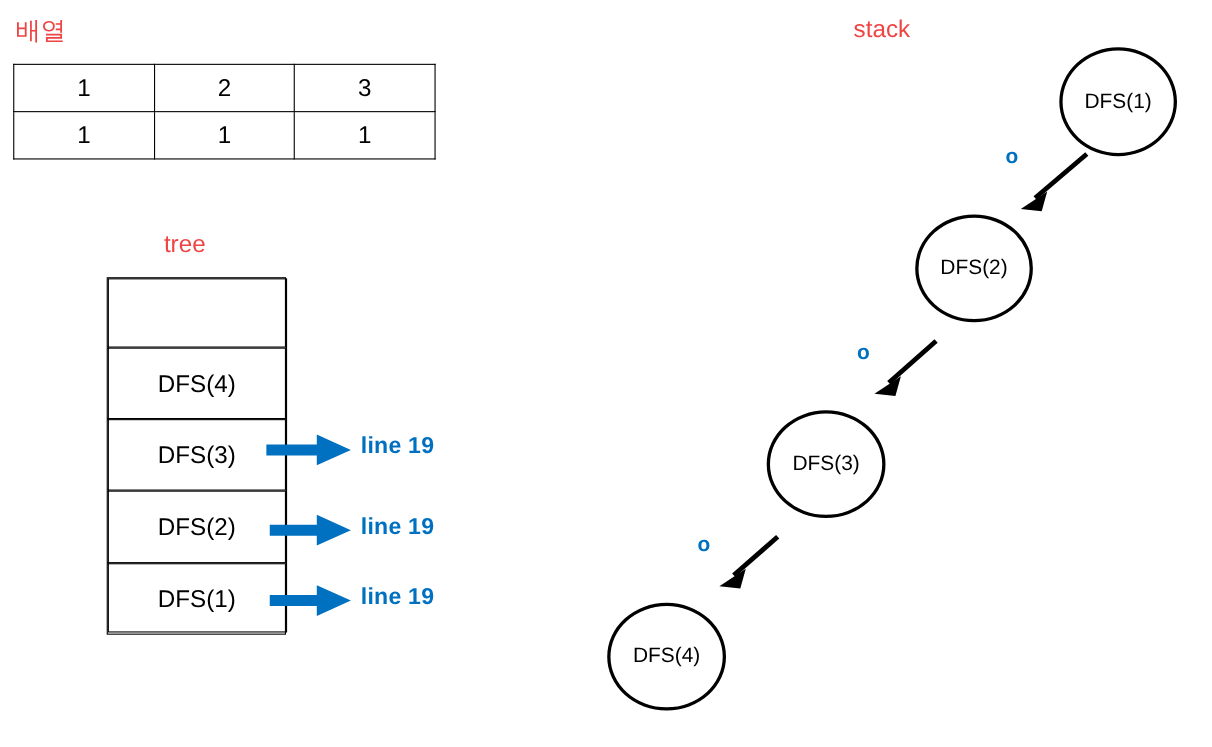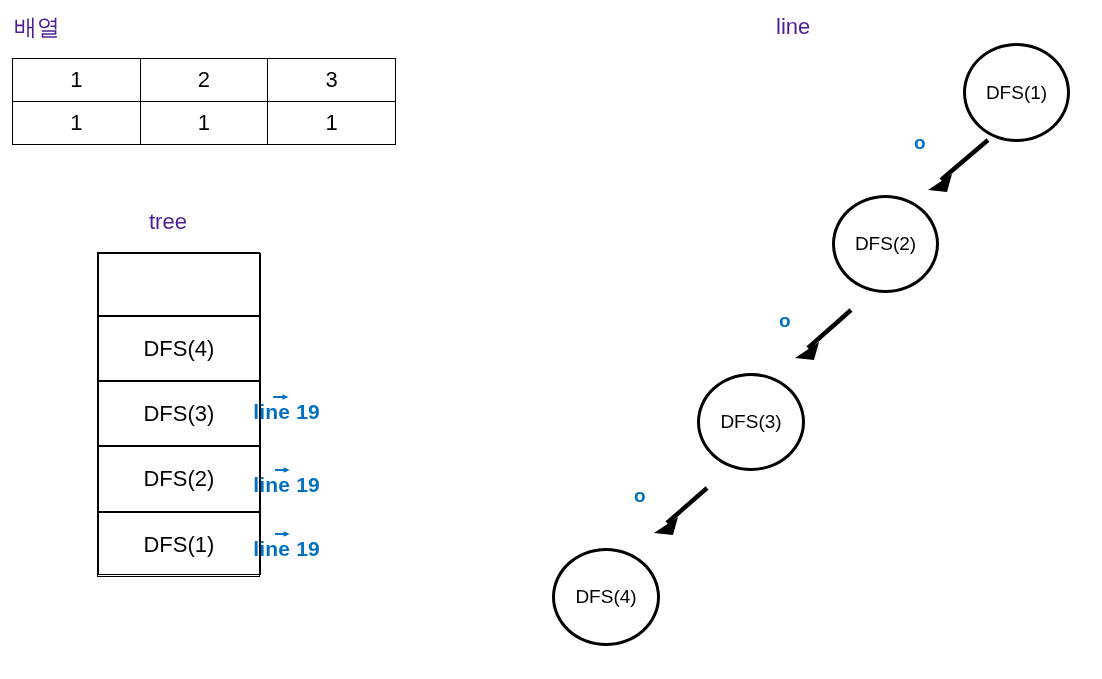--- a/index.html
+++ b/index.html
@@ -17,21 +17,21 @@
     height: 679px;
     background: #ffffff;
     overflow: hidden;
   }
 
   
   .caption {
     position: absolute;
     font-size: 23px;
     line-height: 1;
-    color: #4c1d95;
+    color: #ef4444;
     white-space: nowrap;
   }
 
   
   #array-table {
     position: absolute;
     left: 12px;
     top: 58px;
     width: 384px;
     border-collapse: collapse;
@@ -69,23 +69,22 @@
     justify-content: center;
     font-size: 22px;
     color: #000;
     background: transparent;
   }
 
   
   .callout {
     position: absolute;
     display: flex;
-    align-items: flex-end;
+    align-items: flex-start;
     height: 30px;
-    flex-direction: column;
   }
   .arrow-shape {
     position: relative;
     height: 30px;
     display: block;
   }
   .callout-label {
     font-size: 21px;
     font-weight: bold;
     color: #0070C0;
@@ -169,21 +168,21 @@
     <span class="callout-label">line 19</span>
   </div>
 
   <div class="callout" style="left:245px; top:531px;">
     <svg class="arrow-shape" width="75" height="30" viewBox="0 0 75 30">
       <path d="M0,10 L43,10 L43,1 L74,15 L43,29 L43,20 L0,20 Z" fill="#0070C0"></path>
     </svg>
     <span class="callout-label">line 19</span>
   </div>
 
-  <div class="caption" style="left:776px; top:16px; font-size:22px;">line</div>
+  <div class="caption" style="left:776px; top:16px; font-size:22px;">stack</div>
 
   <svg id="tree-edges" viewBox="0 0 1102 679">
 
     <g>
       <line x1="988" y1="140" x2="941" y2="180" stroke="#000" stroke-width="4.4"></line>
       <path d="M928,190 L952,174 L947,192 Z" fill="#000"></path>
     </g>
 
     <g>
       <line x1="851" y1="310" x2="808" y2="348" stroke="#000" stroke-width="4.4"></line>

